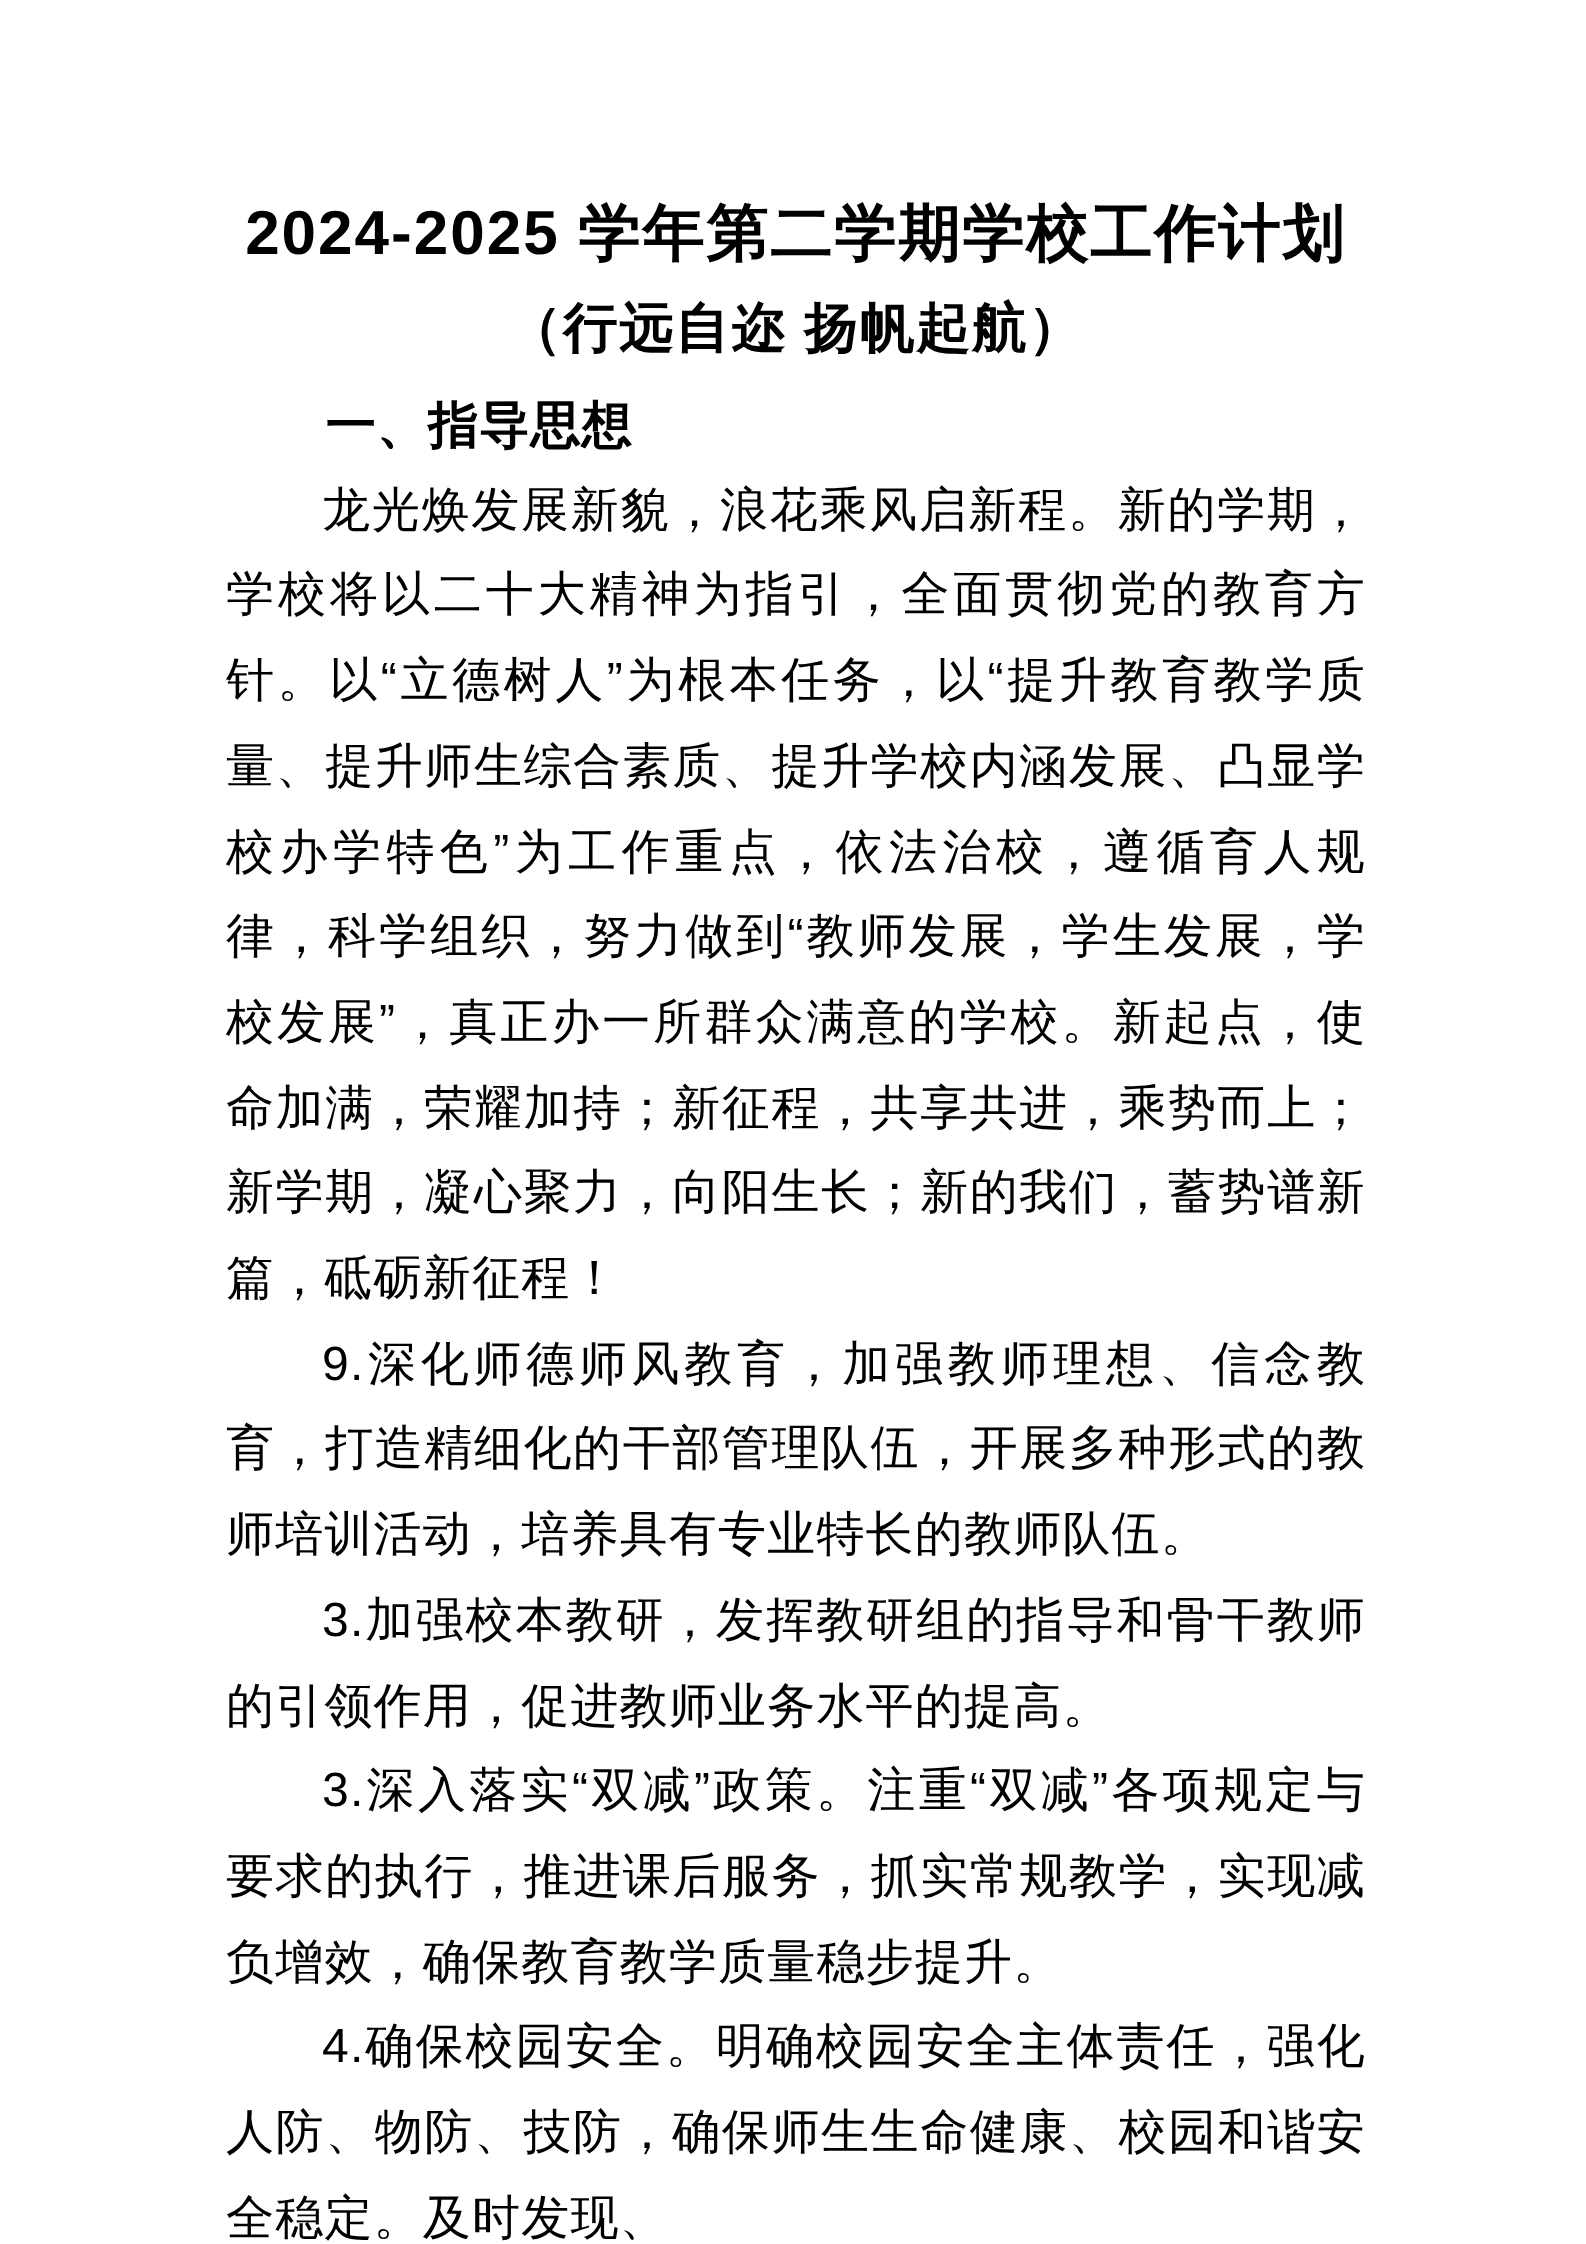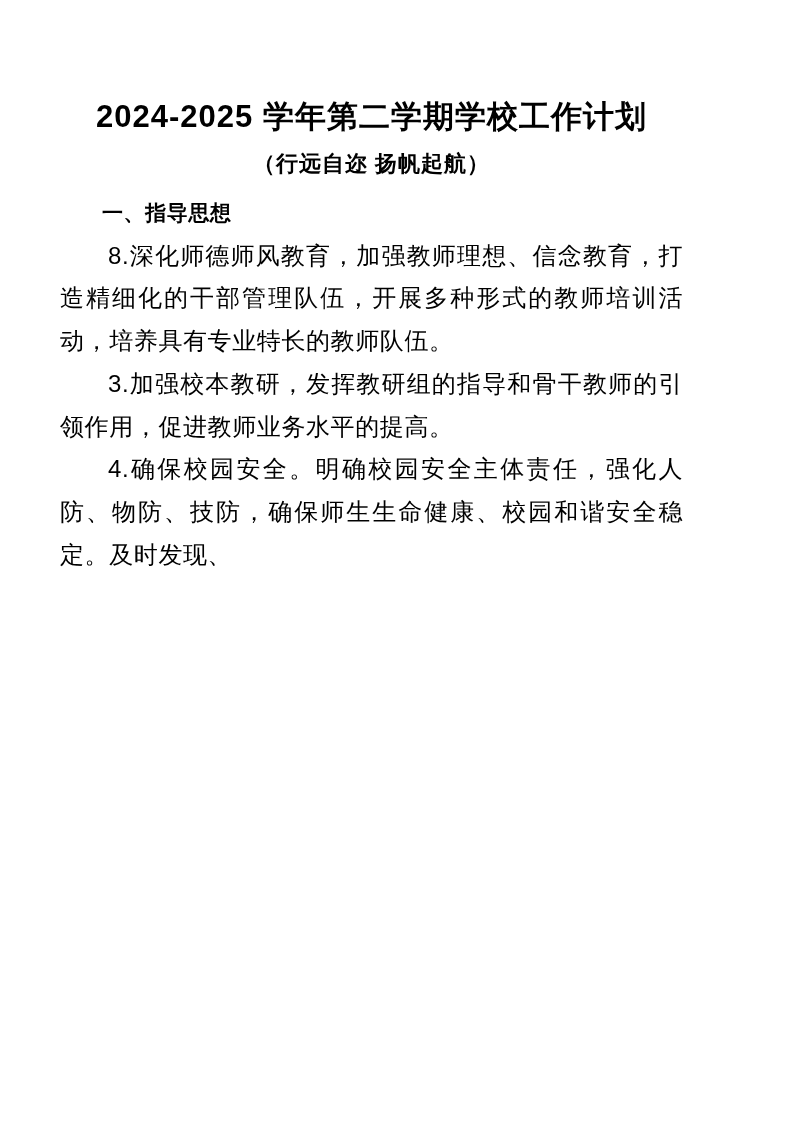--- a/index.html
+++ b/index.html
@@ -6,53 +6,53 @@
       margin: 0;
       padding: 0;
       background: #ffffff;
     }
     .page {
       position: relative;
       width: 793px;
       height: 1122px;
       background: #ffffff;
       box-sizing: border-box;
-      padding: 92px 110px 0 60px;
+      padding: 92px 110px 0 113px;
       overflow: hidden;
       font-family: "Liberation Sans", "DejaVu Sans", sans-serif;
       color: #000000;
     }
     .doc-title {
       margin: 0;
       font-size: 31px;
       font-weight: bold;
       text-align: center;
       line-height: 50px;
       letter-spacing: 1px;
       white-space: nowrap;
     }
     .doc-subtitle {
       margin: 0;
-      font-size: 22px;
+      font-size: 27px;
       font-weight: bold;
       text-align: center;
       line-height: 44px;
       letter-spacing: 1px;
     }
     .doc-body {
       margin-top: 6px;
       font-size: 24px;
       line-height: 42.7px;
       text-align: justify;
       text-justify: inter-ideograph;
       letter-spacing: 0.6px;
     }
     .section-heading {
       margin: 0;
-      font-size: 21px;
+      font-size: 25px;
       font-weight: bold;
       text-indent: 2em;
       line-height: 42.7px;
     }
     .doc-paragraph {
       margin: 0;
       text-indent: 2em;
     }
   </style>
 </head>
@@ -61,24 +61,26 @@
 <div class="page">
 
   <h1 class="doc-title">2024-2025 学年第二学期学校工作计划</h1>
 
   <h2 class="doc-subtitle">（行远自迩 扬帆起航）</h2>
 
   <div class="doc-body">
 
     <h3 class="section-heading">一、指导思想</h3>
 
+    <p class="doc-paragraph">龙光焕发展新貌，浪花乘风启新程。新的学期，学校将以二十大精神为指引，全面贯彻党的教育方针。以“立德树人”为根本任务，以“提升教育教学质量、提升师生综合素质、提升学校内涵发展、凸显学校办学特色”为工作重点，依法治校，遵循育人规律，科学组织，努力做到“教师发展，学生发展，学校发展”，真正办一所群众满意的学校。新起点，使命加满，荣耀加持；新征程，共享共进，乘势而上；新学期，凝心聚力，向阳生长；新的我们，蓄势谱新篇，砥砺新征程！</p>
 
 
-    <p class="doc-paragraph">8.深化师德师风教育，加强教师理想、信念教育，打造精细化的干部管理队伍，开展多种形式的教师培训活动，培养具有专业特长的教师队伍。</p>
+    <p class="doc-paragraph">9.深化师德师风教育，加强教师理想、信念教育，打造精细化的干部管理队伍，开展多种形式的教师培训活动，培养具有专业特长的教师队伍。</p>
 
     <p class="doc-paragraph">3.加强校本教研，发挥教研组的指导和骨干教师的引领作用，促进教师业务水平的提高。</p>
 
+    <p class="doc-paragraph">3.深入落实“双减”政策。注重“双减”各项规定与要求的执行，推进课后服务，抓实常规教学，实现减负增效，确保教育教学质量稳步提升。</p>
 
     <p class="doc-paragraph">4.确保校园安全。明确校园安全主体责任，强化人防、物防、技防，确保师生生命健康、校园和谐安全稳定。及时发现、</p>
 
   </div>
 
 </div>
 
 </body></html>

